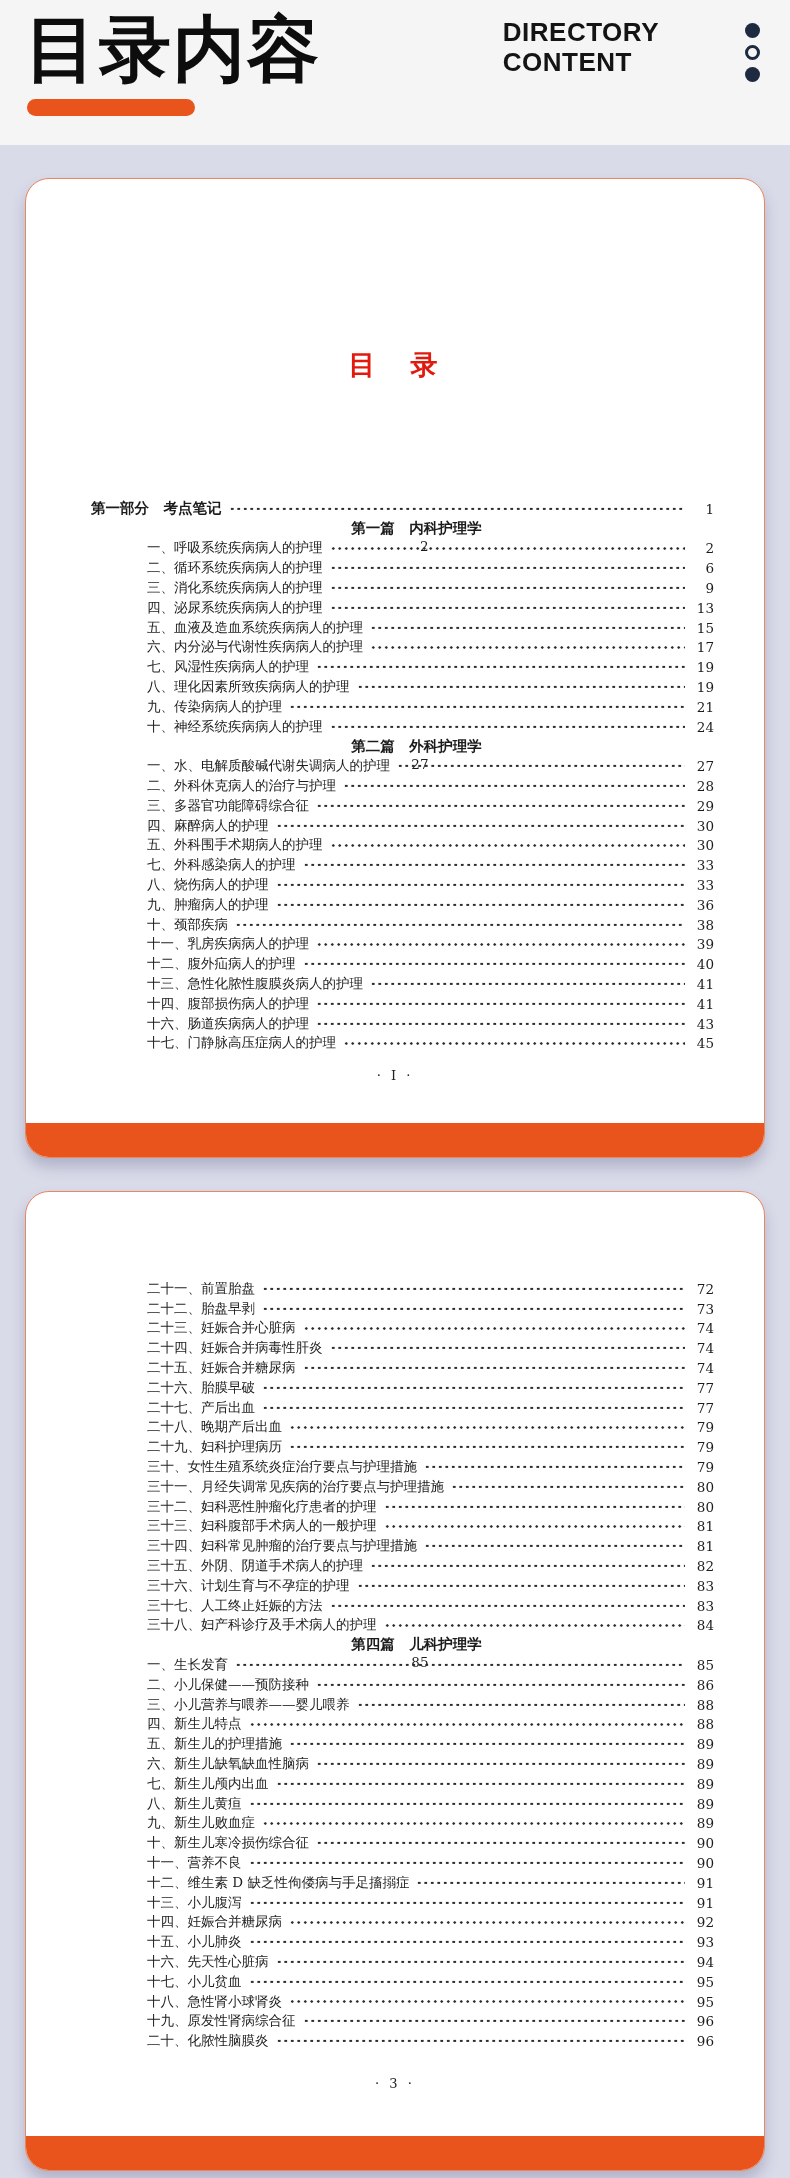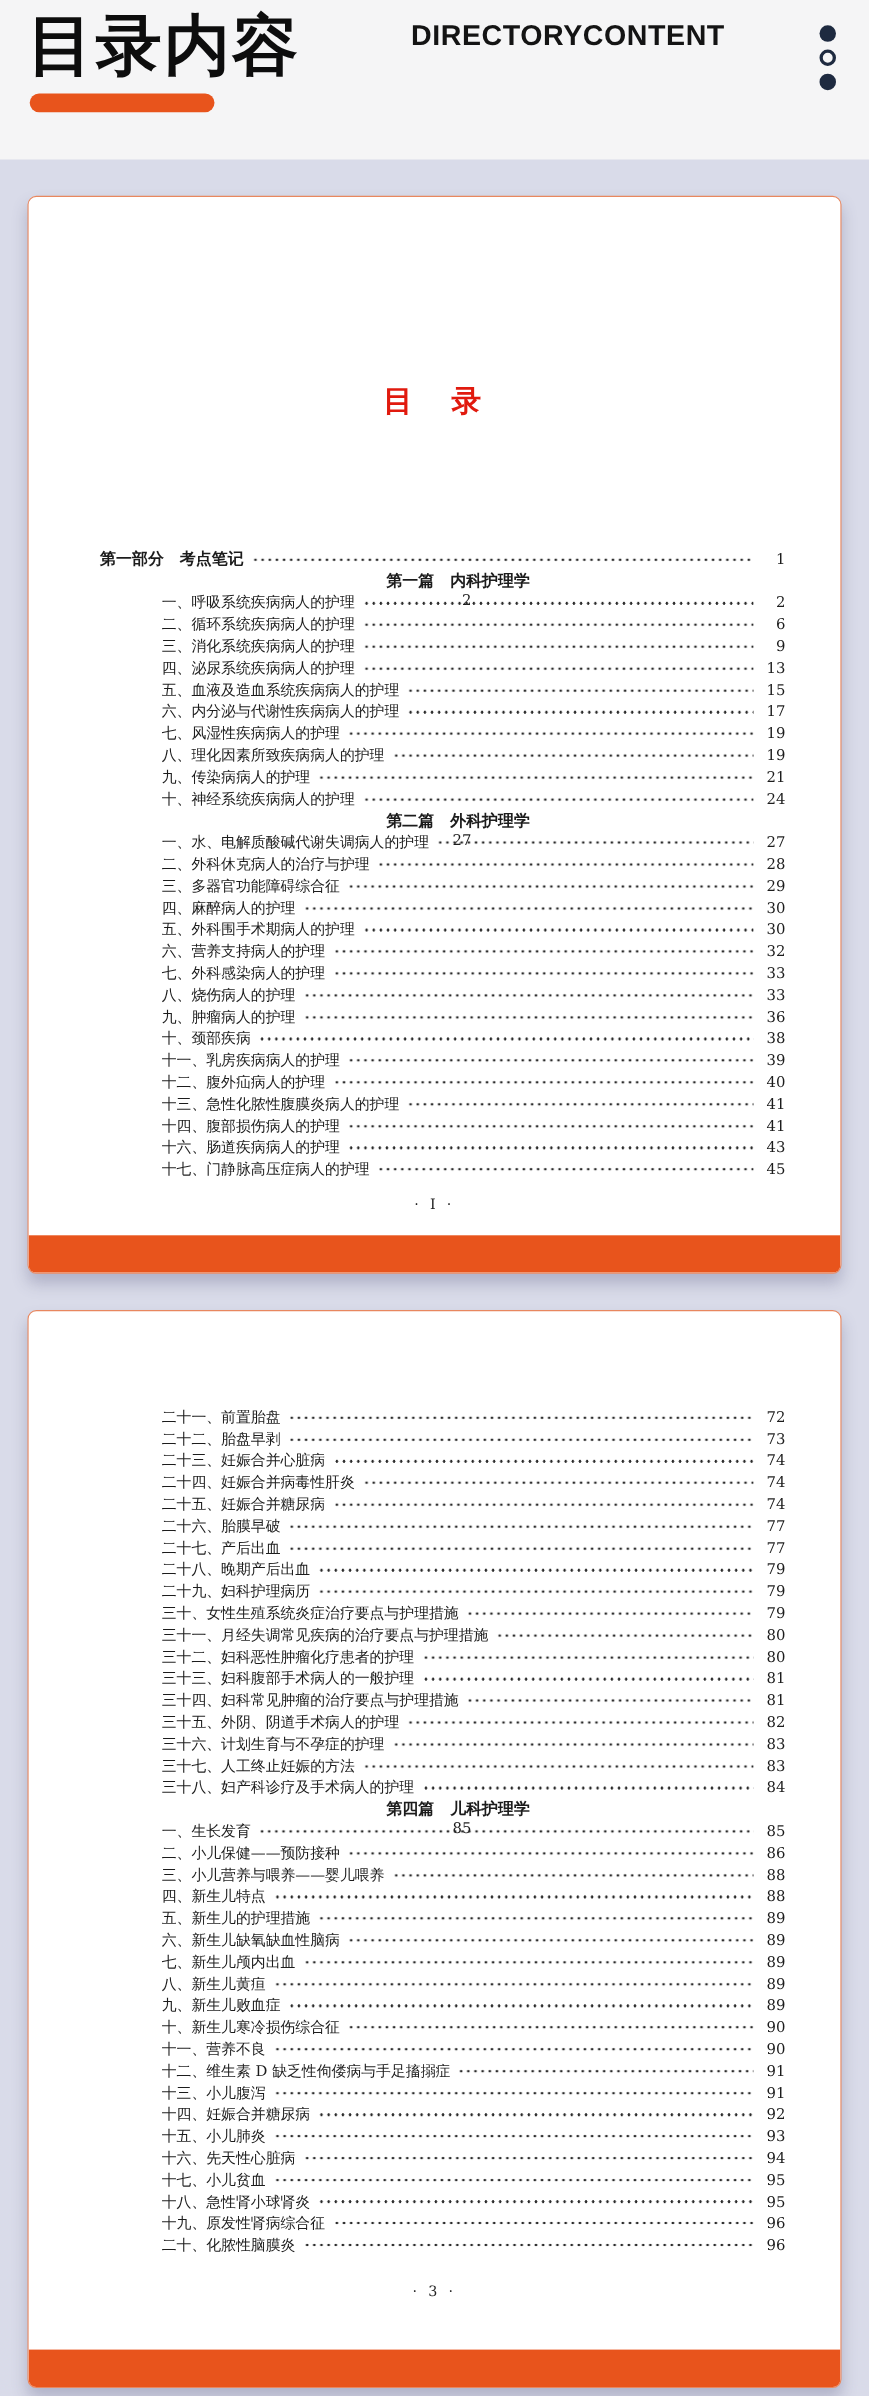--- a/index.html
+++ b/index.html
@@ -13,53 +13,53 @@
   
   .header {
     height:145px;
     background:#F5F5F6;
     display:flex;
     justify-content:space-between;
     padding:6px 30px 0 25px;
   }
   .header-left { display:flex; flex-direction:column; }
   .main-title {
-    font-size:60px;
+    font-size:72px;
     font-weight:bold;
     color:#0D0D0D;
     letter-spacing:2px;
     line-height:1.2;
   }
   .accent-bar {
     width:168px; height:17px;
     border-radius:9px;
     background:#E8541C;
     margin-top:7px; margin-left:2px;
   }
   .header-right { display:flex; align-items:flex-start; gap:86px; margin-top:12px; }
   .en-title {
     font-size:26px;
     font-weight:bold;
     color:#141414;
     line-height:1.15;
-    display:flex; flex-direction:row;
+    display:flex; flex-direction:column;
     letter-spacing:0.5px;
   }
   .dots { display:flex; flex-direction:column; gap:7px; margin-top:5px; }
   .dot { width:15px; height:15px; border-radius:50%; }
   .dot.filled { background:#1E2A40; }
   .dot.hollow { background:transparent; border:3px solid #1E2A40; }
   
   .main-area { padding:33px 25px 13px; }
   .page-card {
     position:relative;
     width:740px; height:980px;
     background:#FFFFFF;
     border:1px solid #E8875F;
-    border-radius:8px;
+    border-radius:24px;
     box-shadow:0 9px 14px rgba(85,85,125,0.30);
     overflow:hidden;
   }
   .page-card + .page-card { margin-top:33px; }
   .card-bottom-bar {
     position:absolute; left:0; right:0; bottom:0;
     height:34px;
     background:#E8541C;
   }
   
@@ -220,25 +220,20 @@
           <span class="toc-text">四、麻醉病人的护理</span>
           <span class="leader"></span>
           <span class="toc-page">30</span>
         </div>
         <div class="toc-row lvl2">
           <span class="toc-text">五、外科围手术期病人的护理</span>
           <span class="leader"></span>
           <span class="toc-page">30</span>
         </div>
         <div class="toc-row lvl2">
-          <span class="toc-text">六、营养支持病人的护理</span>
-          <span class="leader"></span>
-          <span class="toc-page">32</span>
-        </div>
-        <div class="toc-row lvl2">
           <span class="toc-text">七、外科感染病人的护理</span>
           <span class="leader"></span>
           <span class="toc-page">33</span>
         </div>
         <div class="toc-row lvl2">
           <span class="toc-text">八、烧伤病人的护理</span>
           <span class="leader"></span>
           <span class="toc-page">33</span>
         </div>
         <div class="toc-row lvl2">

